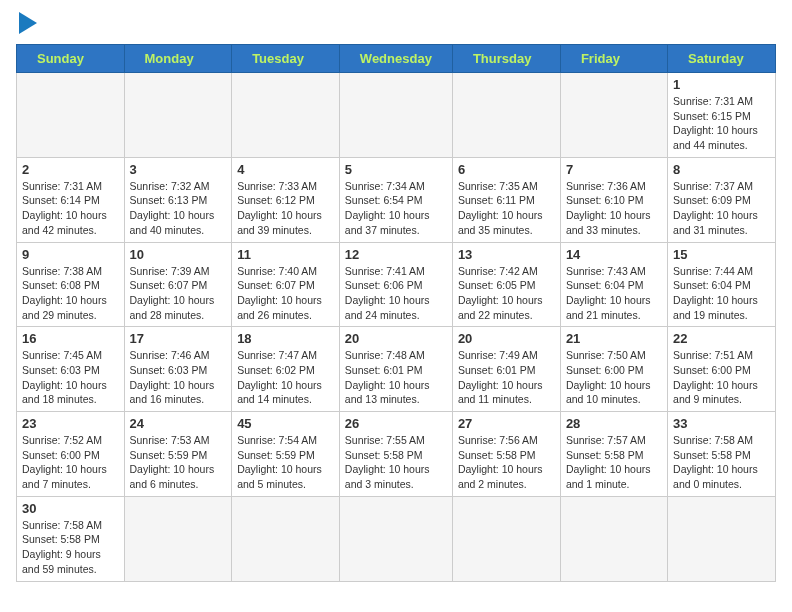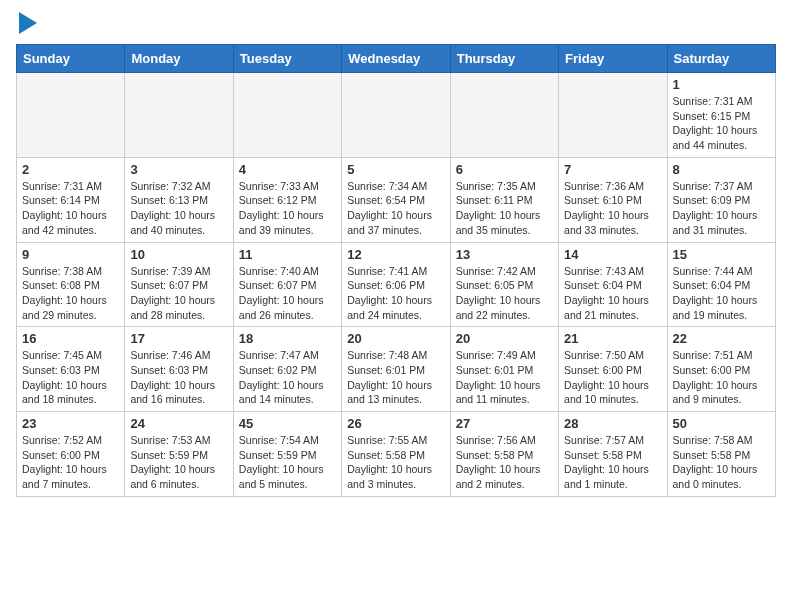--- a/index.html
+++ b/index.html
@@ -56,23 +56,23 @@
       font-size: 16px;
       color: #555;
     }
     .calendar {
       width: 100%;
       border-collapse: collapse;
       border: 1px solid #ccc;
     }
     .calendar th {
       background-color: #2e75c3;
-      color: #ffffff;
+      color: #bef264;
       text-align: left;
-      padding: 6px 6px;
+      padding: 6px 20px;
       font-size: 13px;
       font-weight: bold;
       border: 1px solid #2060a0;
     }
     .calendar td {
       vertical-align: top;
       border: 1px solid #ccc;
       padding: 4px 5px;
       width: calc(100% / 7);
       min-height: 70px;
@@ -303,20 +303,34 @@
 Sunset: 5:58 PM
 Daylight: 10 hours and 2 minutes.</div>
         </td>
         <td>
           <span class="day-number">28</span>
           <div class="day-info" style="white-space: pre-line;">Sunrise: 7:57 AM
 Sunset: 5:58 PM
 Daylight: 10 hours and 1 minute.</div>
         </td>
         <td>
-          <span class="day-number">50</span>
+          <span class="day-number">33</span>
           <div class="day-info" style="white-space: pre-line;">Sunrise: 7:58 AM
 Sunset: 5:58 PM
 Daylight: 10 hours and 0 minutes.</div>
         </td>
+      </tr>
+      <tr>
+        <td>
+          <span class="day-number">30</span>
+          <div class="day-info" style="white-space: pre-line;">Sunrise: 7:58 AM
+Sunset: 5:58 PM
+Daylight: 9 hours and 59 minutes.</div>
+        </td>
+        <td class="empty"></td>
+        <td class="empty"></td>
+        <td class="empty"></td>
+        <td class="empty"></td>
+        <td class="empty"></td>
+        <td class="empty"></td>
       </tr>
     </tbody>
 </table>
 
 </body></html>

